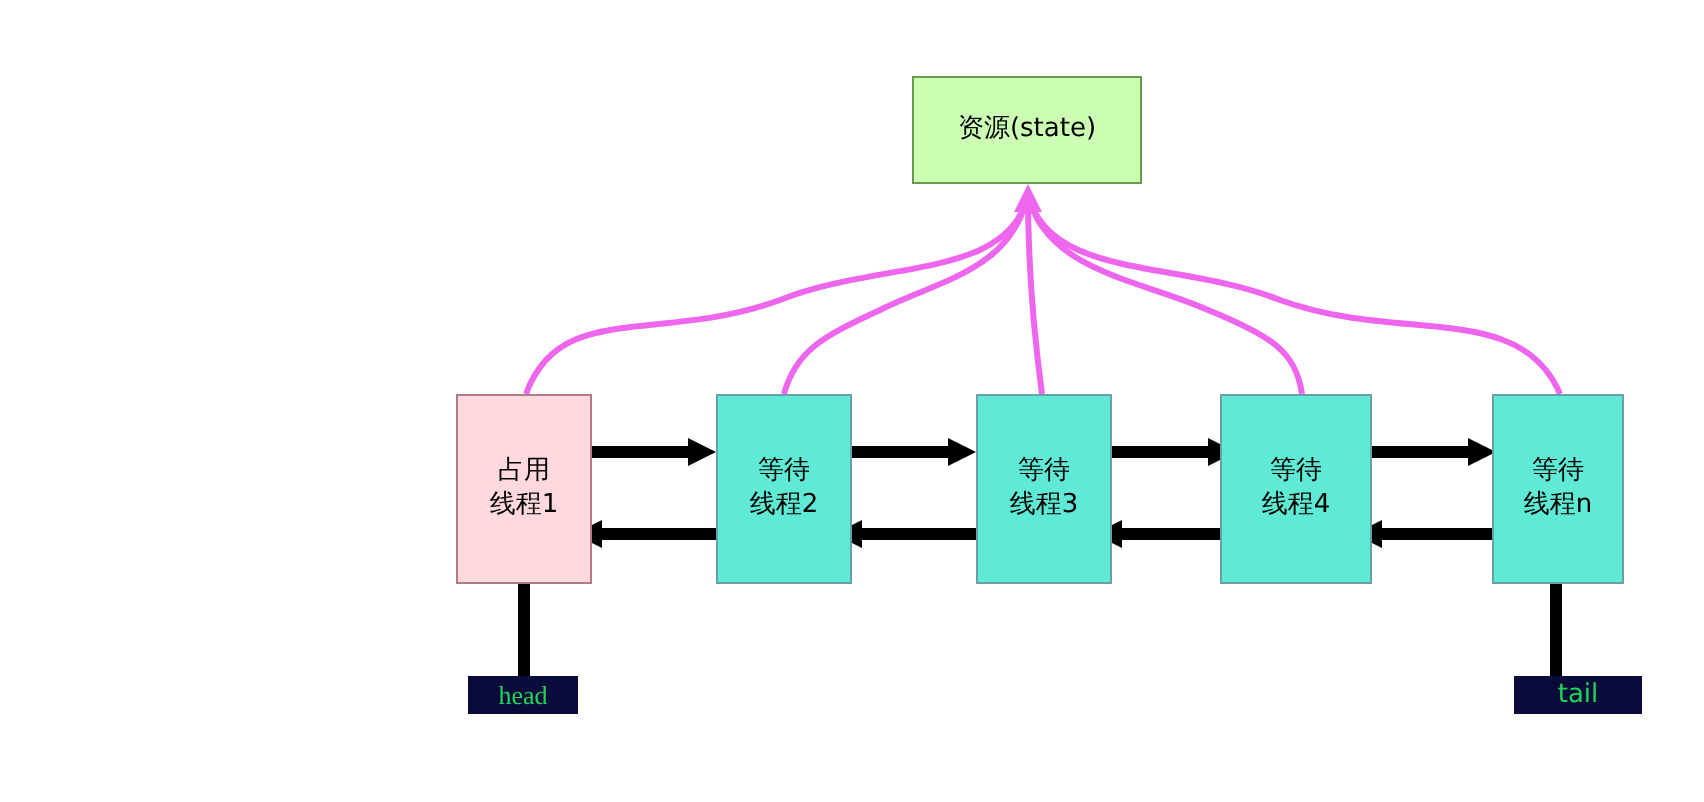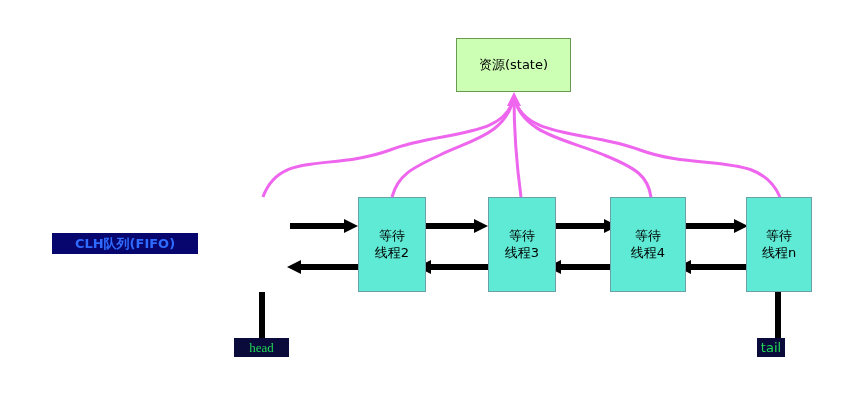--- a/index.html
+++ b/index.html
@@ -110,20 +110,24 @@
       <polygon points="547,267 561,260 561,274"></polygon>
       <polygon points="748,226 734,219 734,233"></polygon>
       <polygon points="677,267 691,260 691,274"></polygon>
     </g>
   </svg>
 
   <div class="node node-resource" style="left:456px; top:38px; width:115px; height:54px;">
     <span>资源(state)</span>
   </div>
 
+  <div class="node node-holder" style="left:228px; top:197px; width:68px; height:95px;">
+    <span>占用
+线程1</span>
+  </div>
 
   <div class="node node-waiter" style="left:358px; top:197px; width:68px; height:95px;">
     <span>等待
 线程2</span>
   </div>
 
   <div class="node node-waiter" style="left:488px; top:197px; width:68px; height:95px;">
     <span>等待
 线程3</span>
   </div>
@@ -135,21 +139,18 @@
 
   <div class="node node-waiter" style="left:746px; top:197px; width:66px; height:95px;">
     <span>等待
 线程n</span>
   </div>
 
   <div class="tag" style="left:234px; top:338px; width:55px; height:19px;font-family:Liberation Serif, serif;">
     <span>head</span>
   </div>
 
-  <div class="tag" style="left:757px; top:338px; width:28px; height:19px;">
+  <div class="tag" style="left:757px; top:338px; width:64px; height:19px;">
     <span>tail</span>
   </div>
 
-  <div class="clh-label" style="left:52px; top:233px; width:146px; height:21px;">
-    <span>CLH队列(FIFO)</span>
-  </div>
 
 </div>
 
 </body></html>

